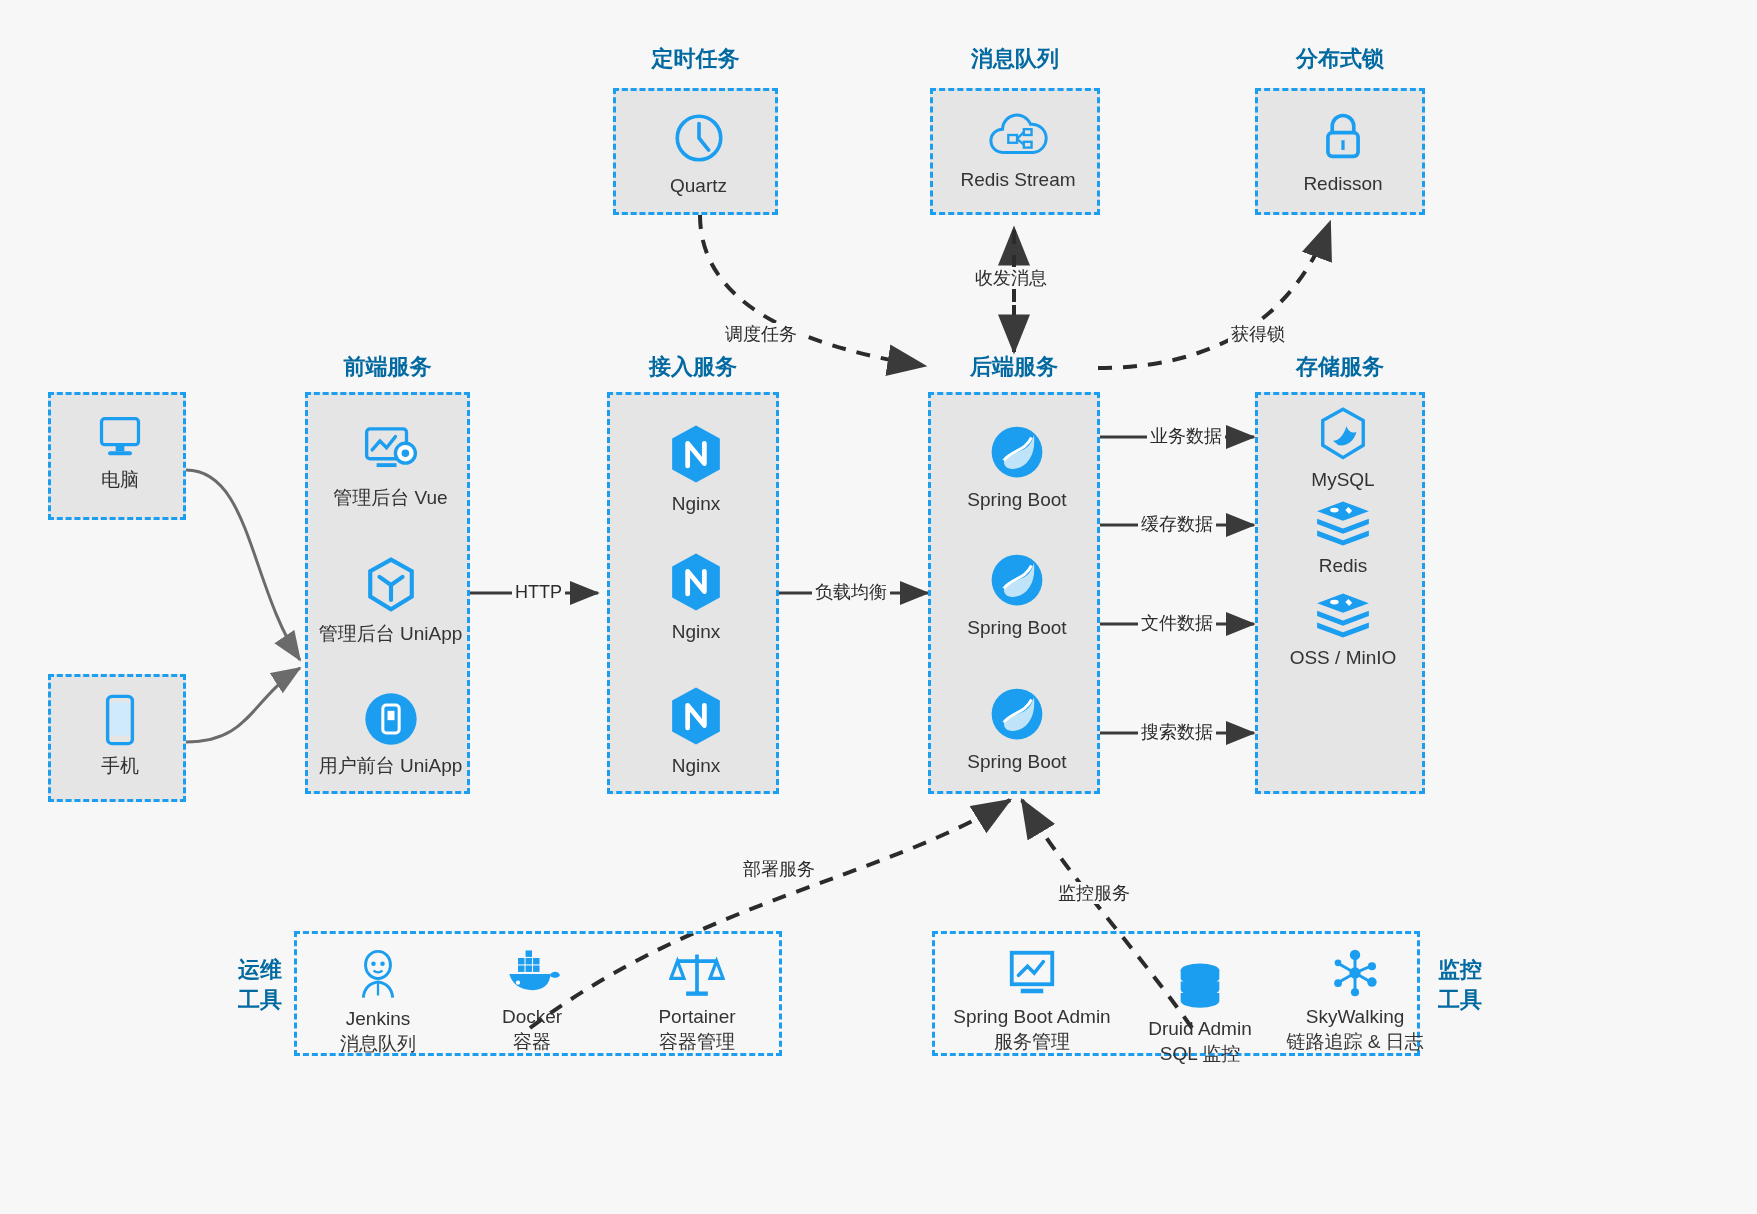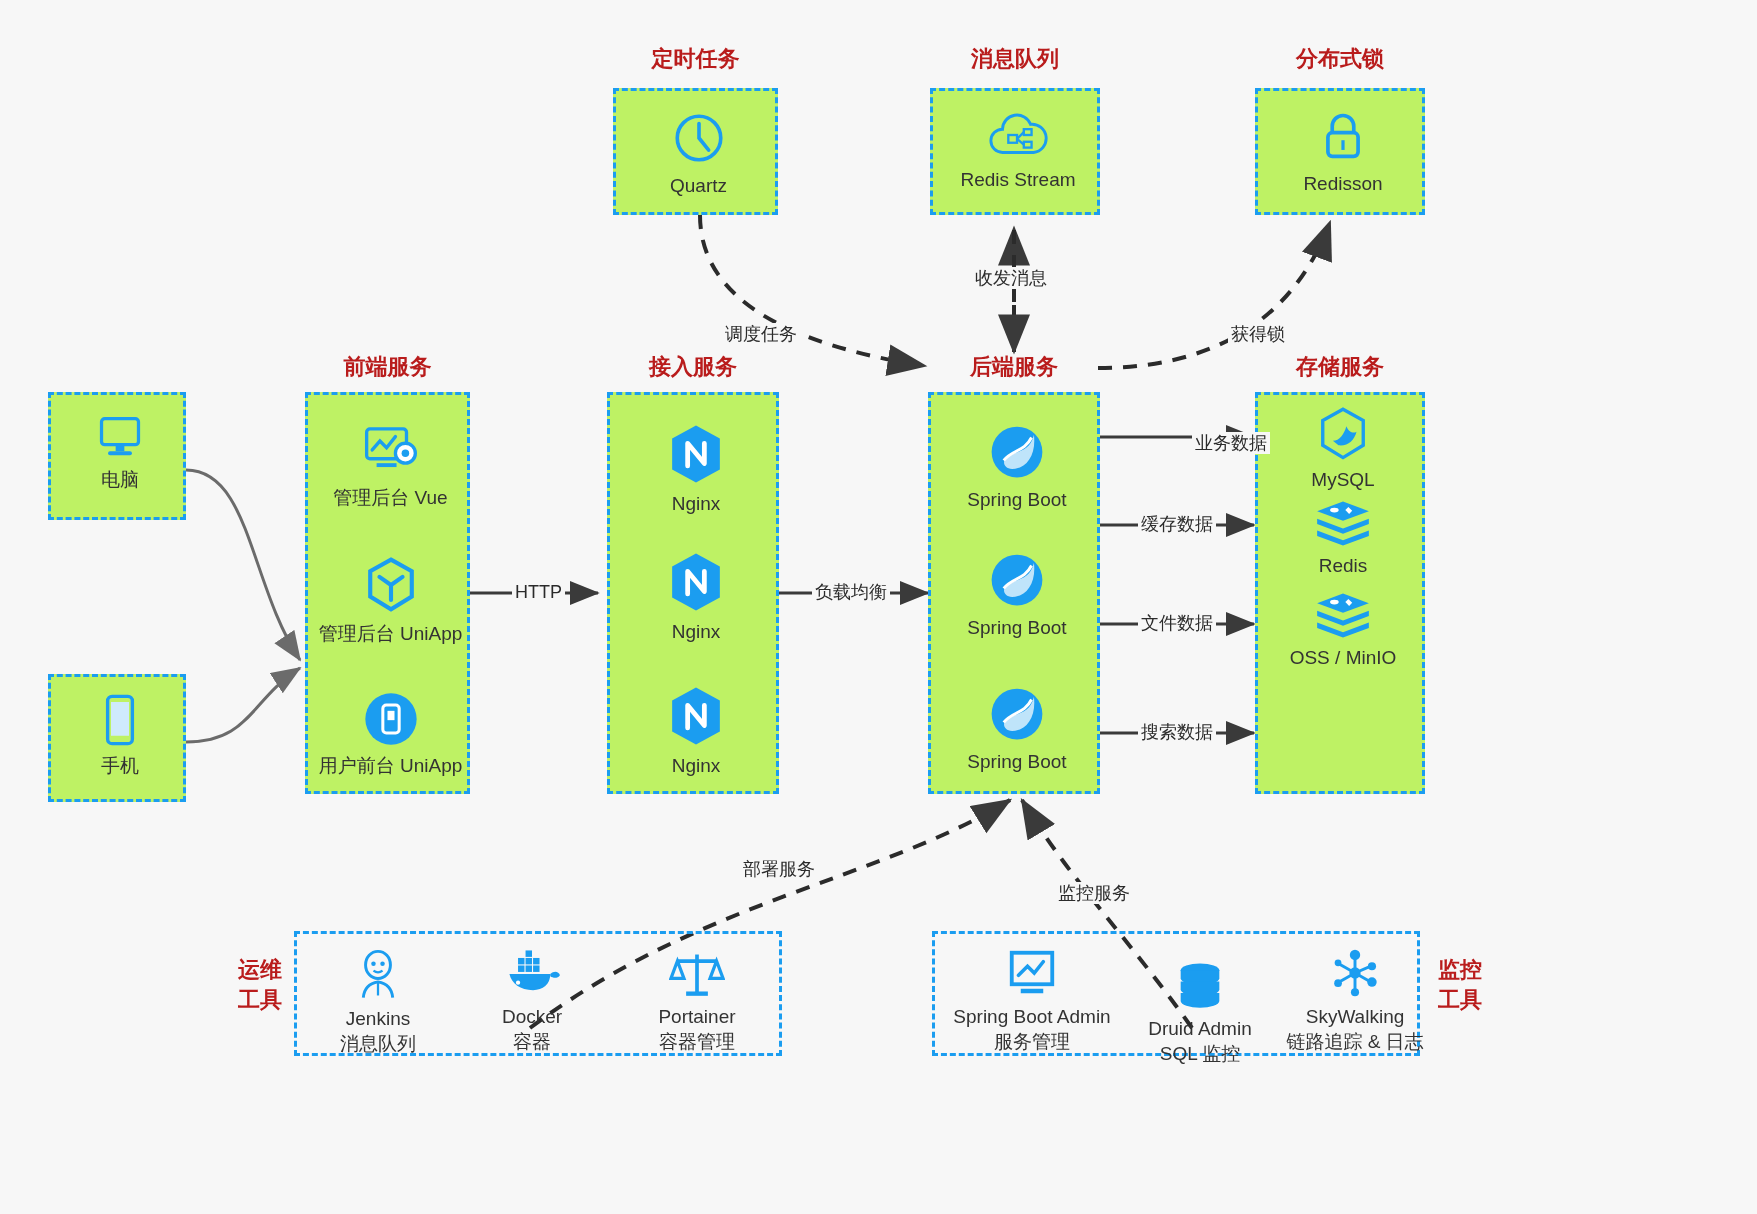--- a/index.html
+++ b/index.html
@@ -31,36 +31,36 @@
   .note .dogear {
     position: absolute;
     right: 0; top: 0;
     width: 0; height: 0;
     border-left: 22px solid transparent;
     border-top: 22px solid #bdbdbd;
   }
   
   .ghead {
     position: absolute;
-    color: #b91c1c;
+    color: #0369a1;
     font-weight: bold;
     font-size: 22px;
     white-space: nowrap;
     text-align: center;
   }
   .ghead.side {
     font-size: 22px;
     line-height: 30px;
   }
   
   .box {
     position: absolute;
     box-sizing: border-box;
     border: 3px dashed #1b9df0;
-    background: #bef264;
+    background: #e5e5e5;
   }
   .box.trans { background: transparent; }
   
   .node {
     position: absolute;
     text-align: center;
     color: #333;
     font-size: 19px;
     line-height: 25px;
     white-space: nowrap;
@@ -295,21 +295,21 @@
         <path d="M2 29 L26 38 L50 29 L50 34 L26 43 L2 34 Z" fill="#1b9df0"></path>
         <ellipse cx="18" cy="10" rx="4" ry="2.2" fill="#fff"></ellipse>
         <rect x="29" y="8" width="5" height="4" fill="#fff" transform="rotate(45 31 10)"></rect>
       </svg>
       <span>OSS / MinIO</span>
     </div>
   </div>
 
   <div class="elabel" style="left:512px; top:581px;">HTTP</div>
   <div class="elabel" style="left:812px; top:581px;">负载均衡</div>
-  <div class="elabel" style="left:1192px; top:425px;margin-top:7px;">业务数据</div>
+  <div class="elabel" style="left:1147px; top:425px;">业务数据</div>
   <div class="elabel" style="left:1138px; top:513px;">缓存数据</div>
   <div class="elabel" style="left:1138px; top:612px;">文件数据</div>
   <div class="elabel" style="left:1138px; top:721px;">搜索数据</div>
 
   <div class="elabel" style="left:740px; top:858px;">部署服务</div>
   <div class="elabel" style="left:1055px; top:882px;">监控服务</div>
 
   <div class="ghead side" style="left:228px; top:955px; width:64px;">
     <div>运维</div>
     <div>工具</div>

